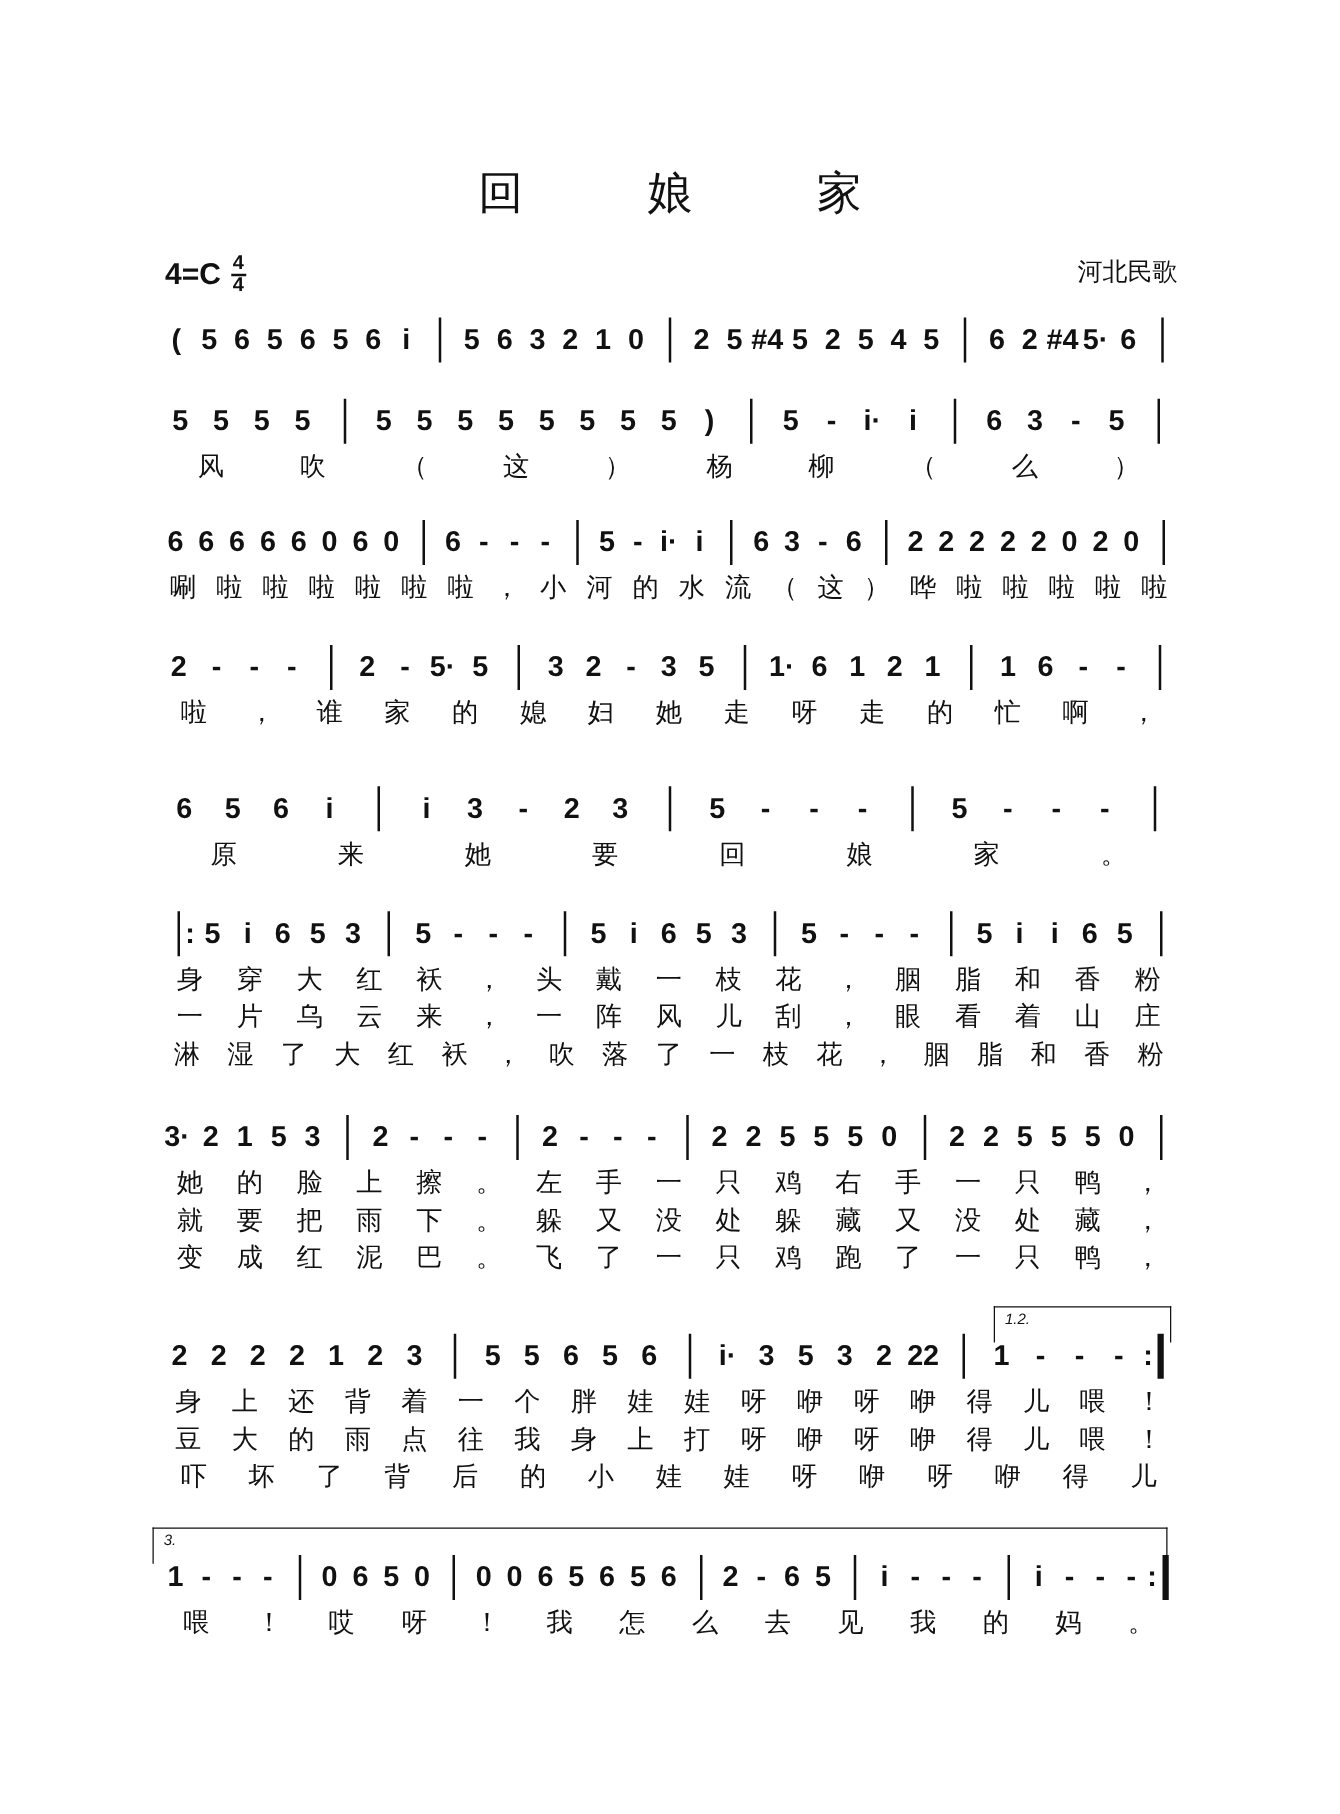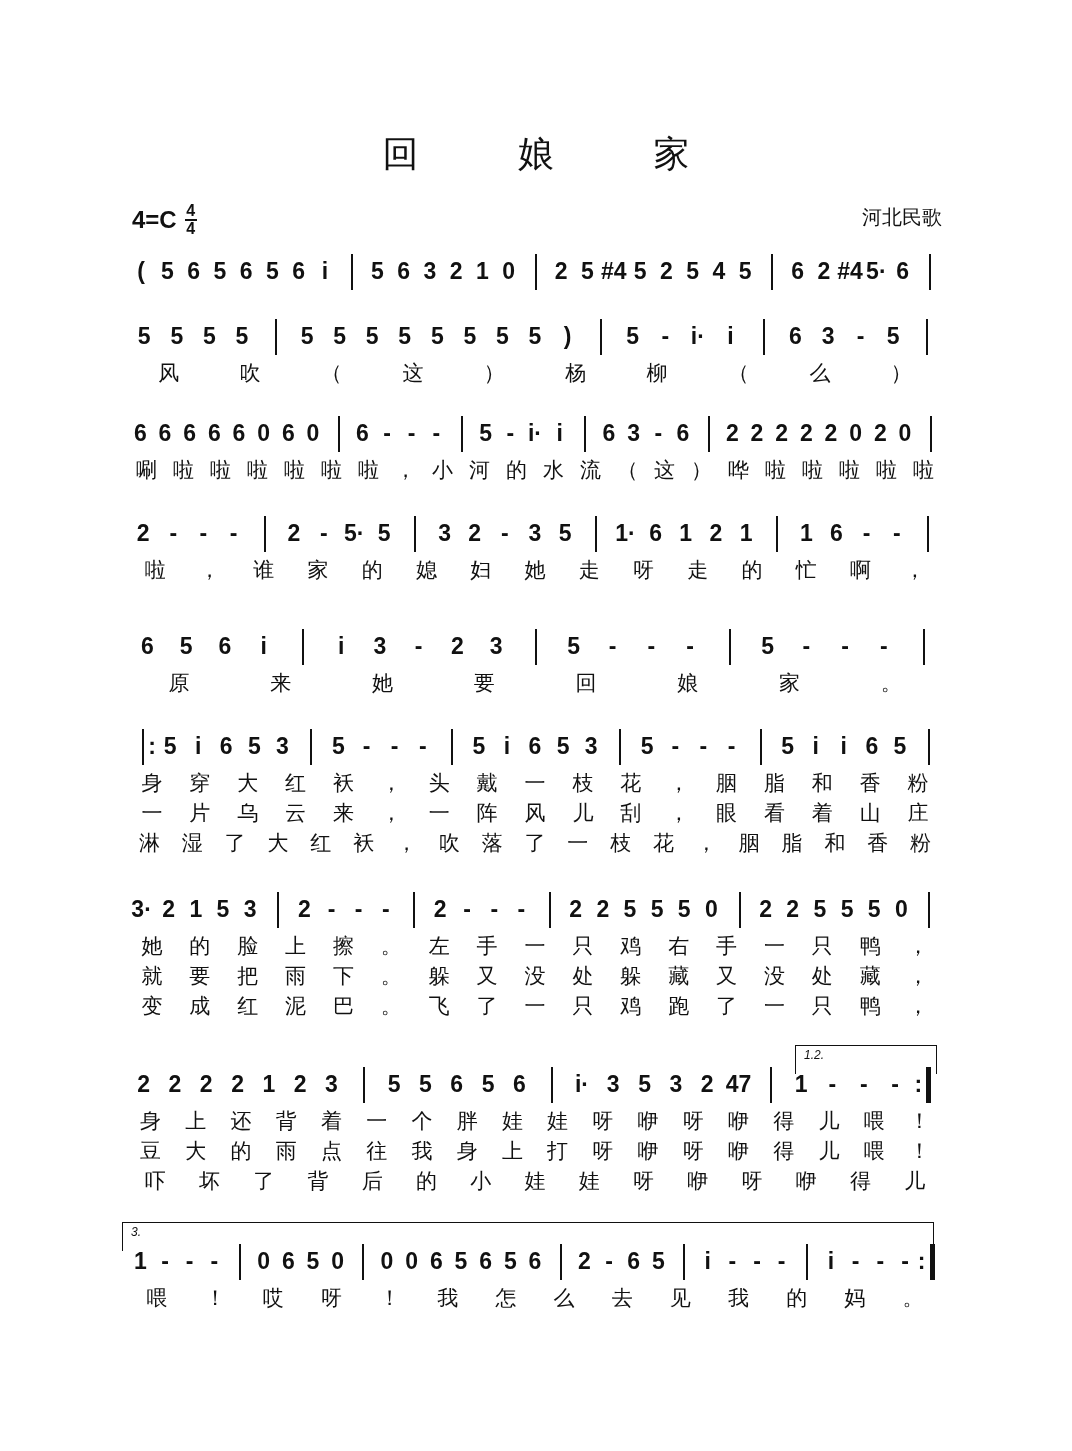--- a/index.html
+++ b/index.html
@@ -452,21 +452,21 @@
         <span class="n" style="left: 297.423px;">5</span>
         <span class="n" style="left: 328.731px;">6</span>
         <span class="n" style="left: 360.038px;">5</span>
         <span class="n" style="left: 391.346px;">6</span>
         <div class="bl" style="left: 422.654px;"></div>
         <span class="n" style="left: 453.962px;">i·</span>
         <span class="n" style="left: 485.269px;">3</span>
         <span class="n" style="left: 516.577px;">5</span>
         <span class="n" style="left: 547.885px;">3</span>
         <span class="n" style="left: 579.192px;">2</span>
-        <span class="n" style="left: 610.5px;">47</span>
+        <span class="n" style="left: 610.5px;">22</span>
         <div class="bl" style="left: 641.808px;"></div>
         <span class="n" style="left: 673.115px;">1</span>
         <span class="n" style="left: 704.423px;">-</span>
         <span class="n" style="left: 735.731px;">-</span>
         <span class="n" style="left: 767.038px;">-</span>
         <div class="bl thick" style="left: 798.346px;"></div>
         <span class="n" style="left: 790.346px;">:</span>
       </div>
       <div class="volta" style="left: 655px; width: 140px; top: -26px; border-right: 1.5px solid rgb(17, 17, 17); margin-left: 12px;">
         <span>1.2.</span>

